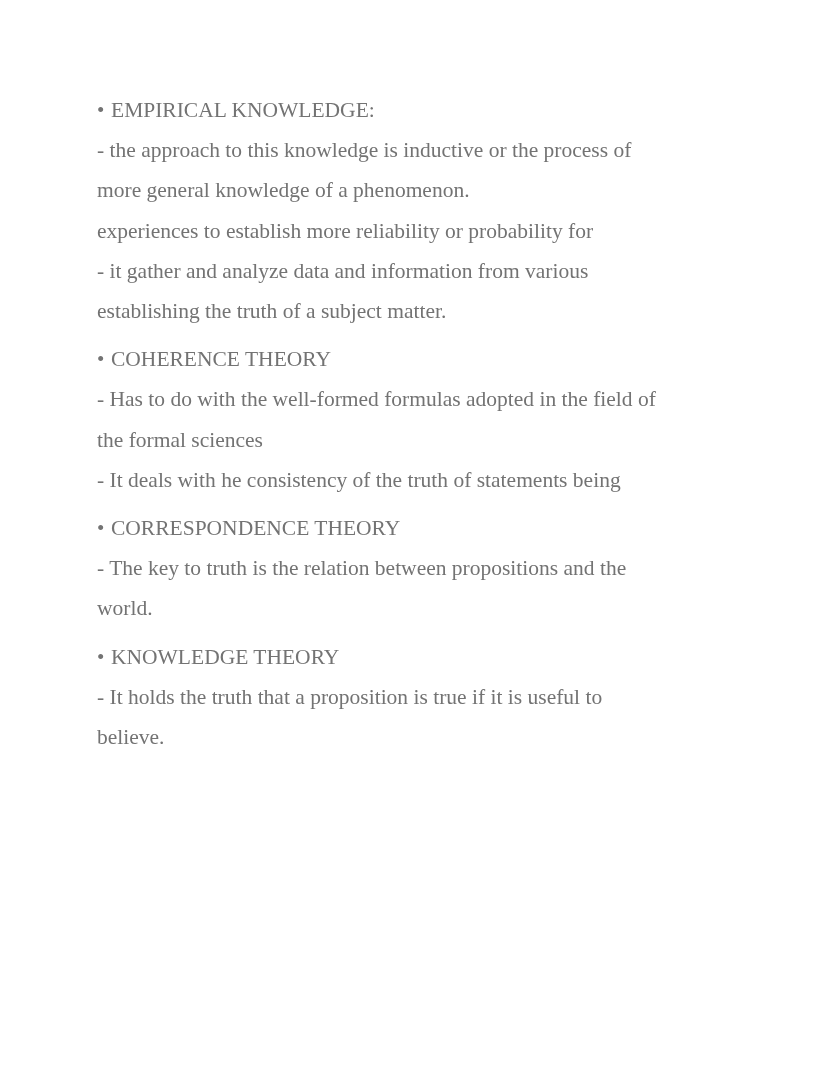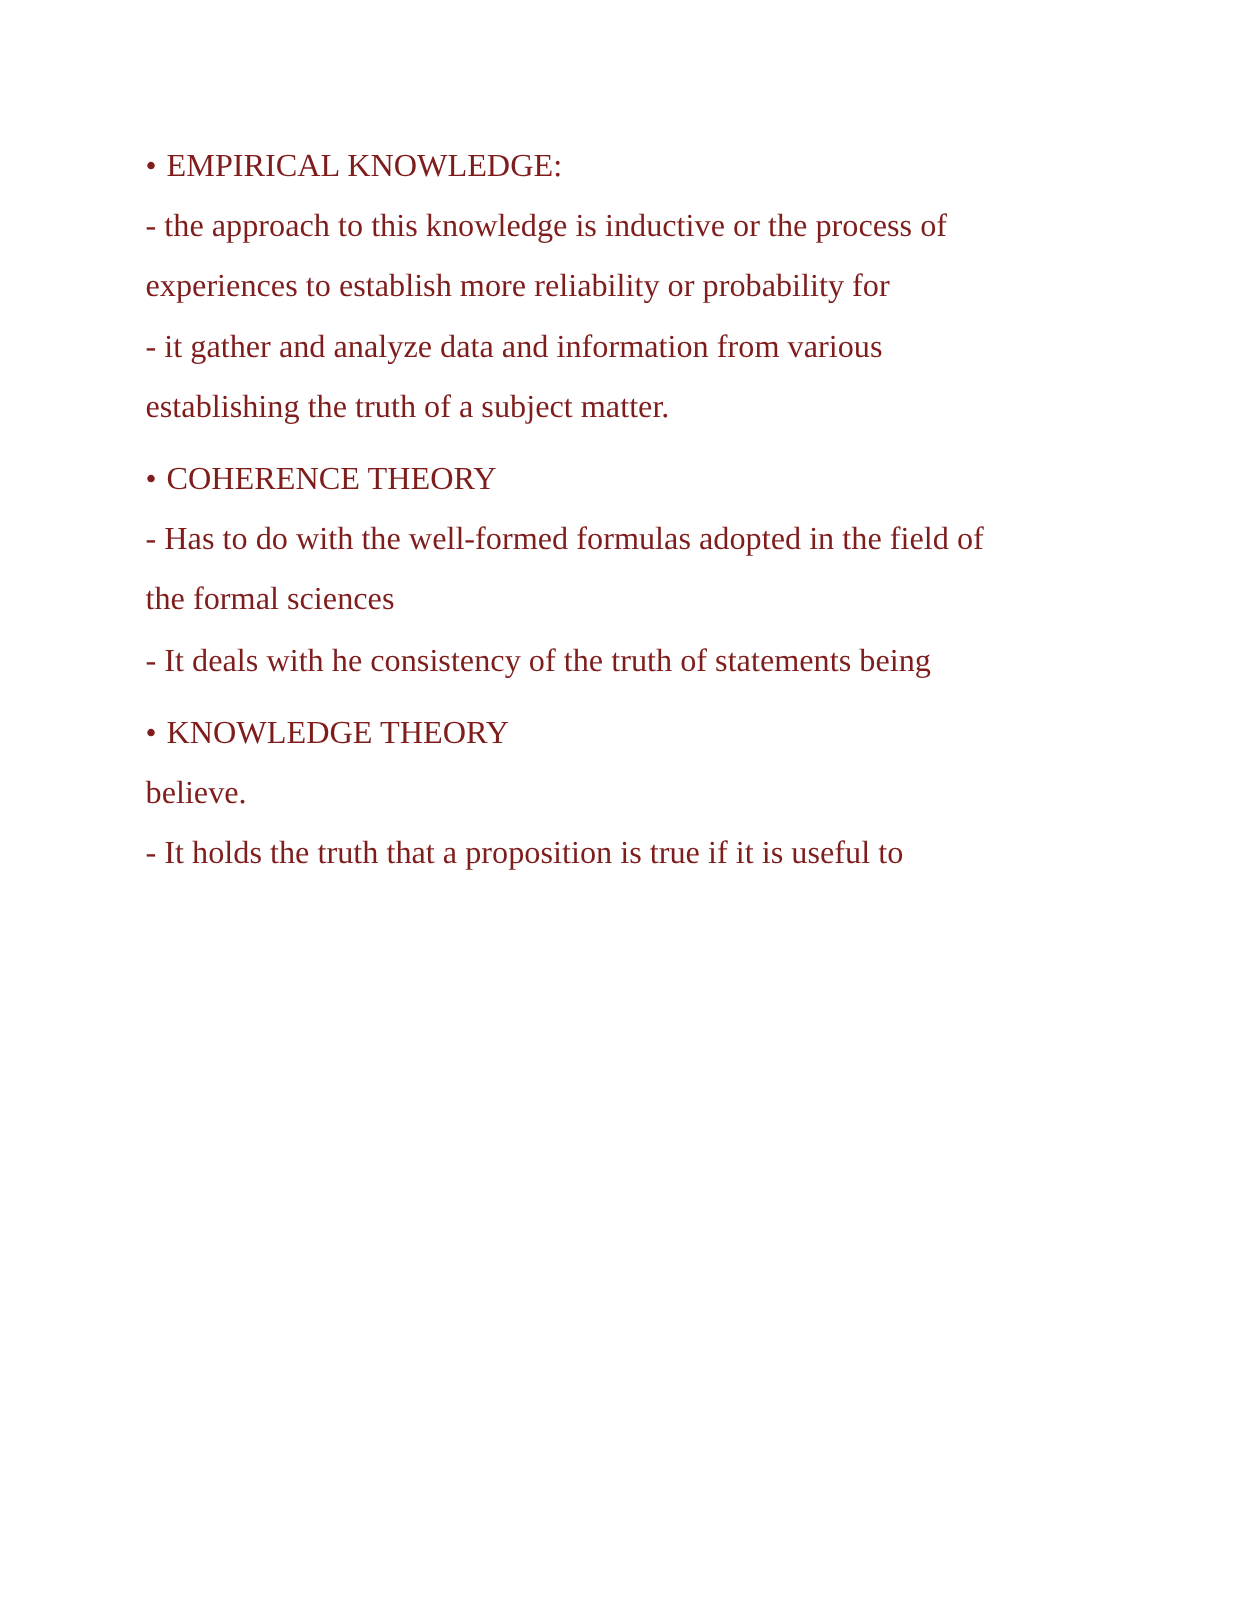--- a/index.html
+++ b/index.html
@@ -14,21 +14,21 @@
       overflow: hidden;
     }
     .page {
       position: absolute;
       left: 97px;
       top: 96px;
       width: 660px;
       font-family: "Liberation Serif", serif;
       font-size: 21.5px;
       line-height: 28.2px;
-      color: #7f1d1d;
+      color: #737373;
     }
     .section {
       margin: 0 0 20px 0;
     }
     .heading {
       display: block;
       white-space: nowrap;
     }
     .bullet {
       display: inline-block;
@@ -44,32 +44,38 @@
     }
   </style>
 </head>
 <body>
 
 <div class="page">
 
   <div class="section">
     <div class="heading"><span class="bullet"></span><span>EMPIRICAL KNOWLEDGE:</span></div>
     <span class="line">- the approach to this knowledge is inductive or the process of</span>
+    <span class="line">more general knowledge of a phenomenon.</span>
     <span class="line">experiences to establish more reliability or probability for</span>
     <span class="line">- it gather and analyze data and information from various</span>
     <span class="line">establishing the truth of a subject matter.</span>
   </div>
 
   <div class="section">
     <div class="heading"><span class="bullet"></span><span>COHERENCE THEORY</span></div>
     <span class="line">- Has to do with the well-formed formulas adopted in the field of</span>
     <span class="line">the formal sciences</span>
     <span class="line">- It deals with he consistency of the truth of statements being</span>
   </div>
 
+  <div class="section">
+    <div class="heading"><span class="bullet"></span><span>CORRESPONDENCE THEORY</span></div>
+    <span class="line">- The key to truth is the relation between propositions and the</span>
+    <span class="line">world.</span>
+  </div>
 
   <div class="section">
     <div class="heading"><span class="bullet"></span><span>KNOWLEDGE THEORY</span></div>
+    <span class="line">- It holds the truth that a proposition is true if it is useful to</span>
     <span class="line">believe.</span>
-    <span class="line">- It holds the truth that a proposition is true if it is useful to</span>
   </div>
 
 </div>
 
 </body></html>

